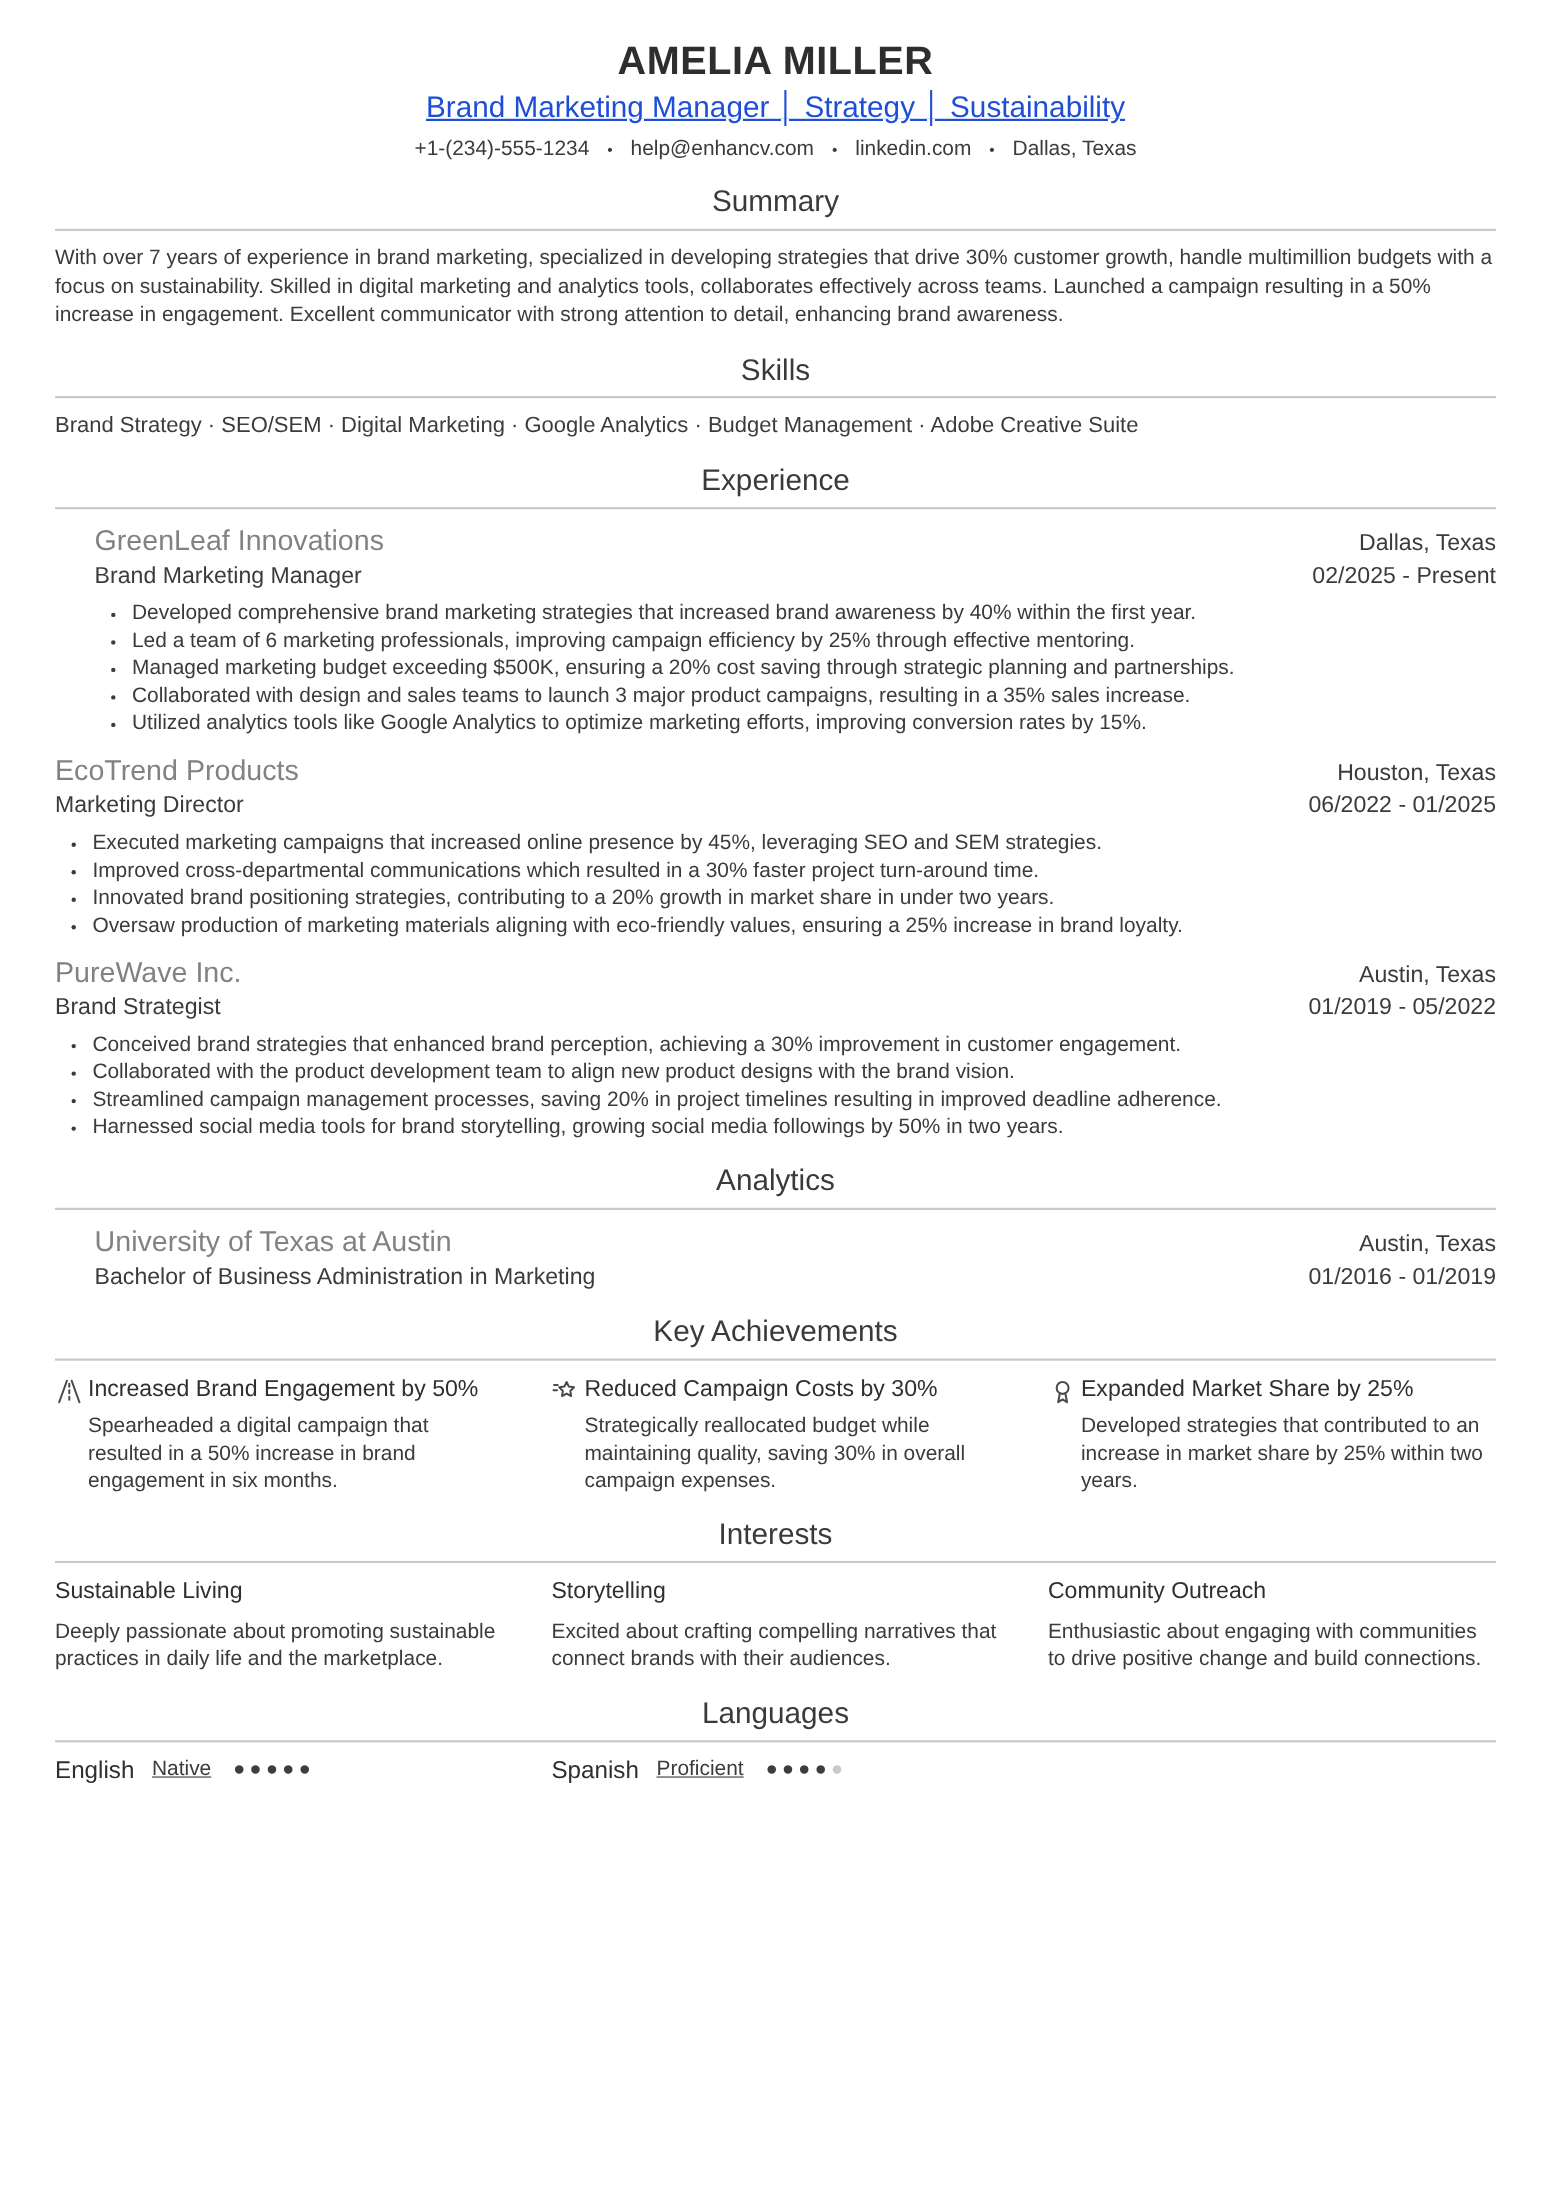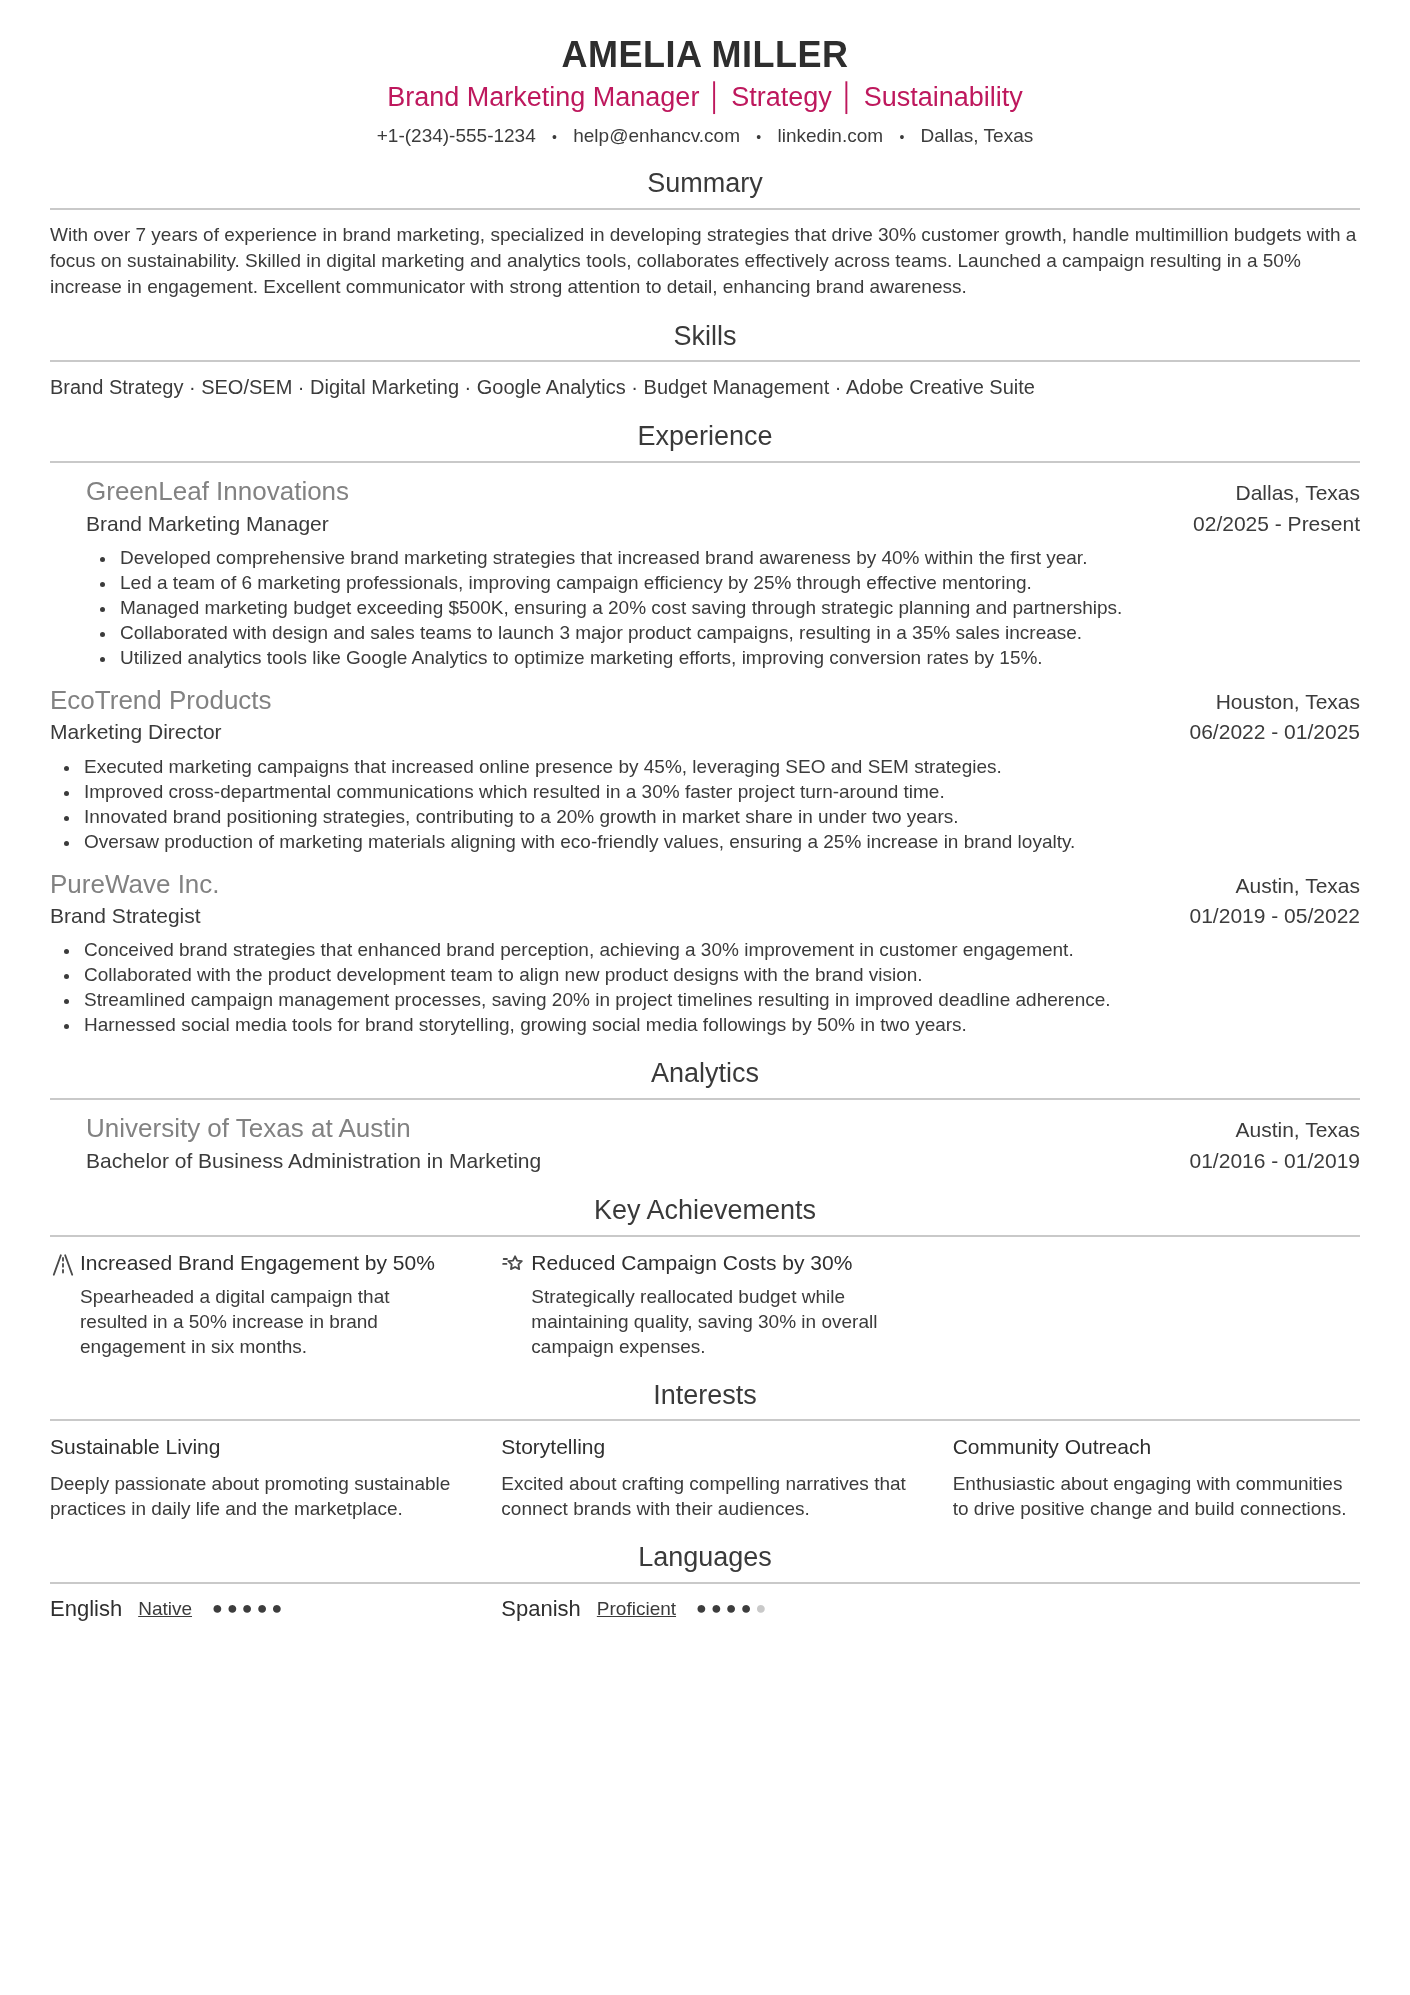--- a/index.html
+++ b/index.html
@@ -16,21 +16,21 @@
     padding:34px 50px 30px 50px;
     display:flex;
     flex-direction:column;
     overflow:hidden;
     background:#ffffff;
   }
 
   
   .hdr { text-align:center; }
   .name { font-size:36px; font-weight:700; color:#2e2e2e; letter-spacing:0.5px; line-height:1.15; }
-  .subtitle { font-size:27px; font-weight:400; color:#be185d; margin-top:6px; line-height:1.2; }
+  .subtitle { font-size:27px; font-weight:400; color:#1d4ed8; margin-top:6px; line-height:1.2;text-decoration:underline; }
   .contact { font-size:19px; color:#3b3b3b; margin-top:11px; }
   .contact .sep { display:inline-block; margin:0 11px; font-size:14px; vertical-align:middle; color:#3b3b3b; }
 
   
   .section { margin-top:20px; }
   .sec-title {
     text-align:center;
     font-size:27px;
     font-weight:400;
     color:#3a3a3a;
@@ -212,20 +212,32 @@
               <path d="M13 4l1.9 3.9 4.3.6-3.1 3 .7 4.3L13 13.8l-3.8 2 .7-4.3-3.1-3 4.3-.6z"></path>
               <path d="M2.5 6.5h3M2 11h3"></path>
             </svg>
         </span>
         <div class="ach-body">
           <div class="ach-title">Reduced Campaign Costs by 30%</div>
           <div class="ach-text">Strategically reallocated budget while maintaining quality, saving 30% in overall campaign expenses.</div>
         </div>
       </div>
 
+      <div class="ach">
+        <span class="ach-icon">
+          <svg viewBox="0 0 24 24">
+              <circle cx="12" cy="9" r="5"></circle>
+              <path d="M9.7 13.5 8.3 21l3.7-2.3L15.7 21l-1.4-7.5"></path>
+            </svg>
+        </span>
+        <div class="ach-body">
+          <div class="ach-title">Expanded Market Share by 25%</div>
+          <div class="ach-text">Developed strategies that contributed to an increase in market share by 25% within two years.</div>
+        </div>
+      </div>
 
     </div>
   </section>
 
   <section class="section">
     <div class="sec-title">Interests</div>
     <div class="sec-body grid3">
 
       <div class="interest">
         <div class="int-title">Sustainable Living</div>

